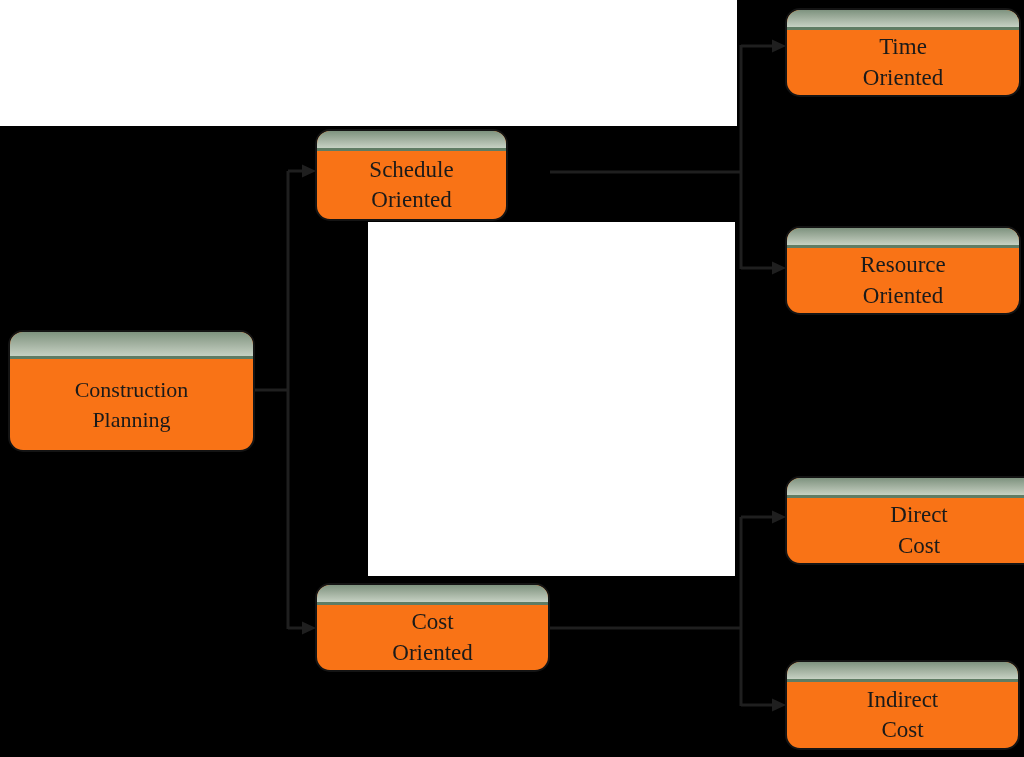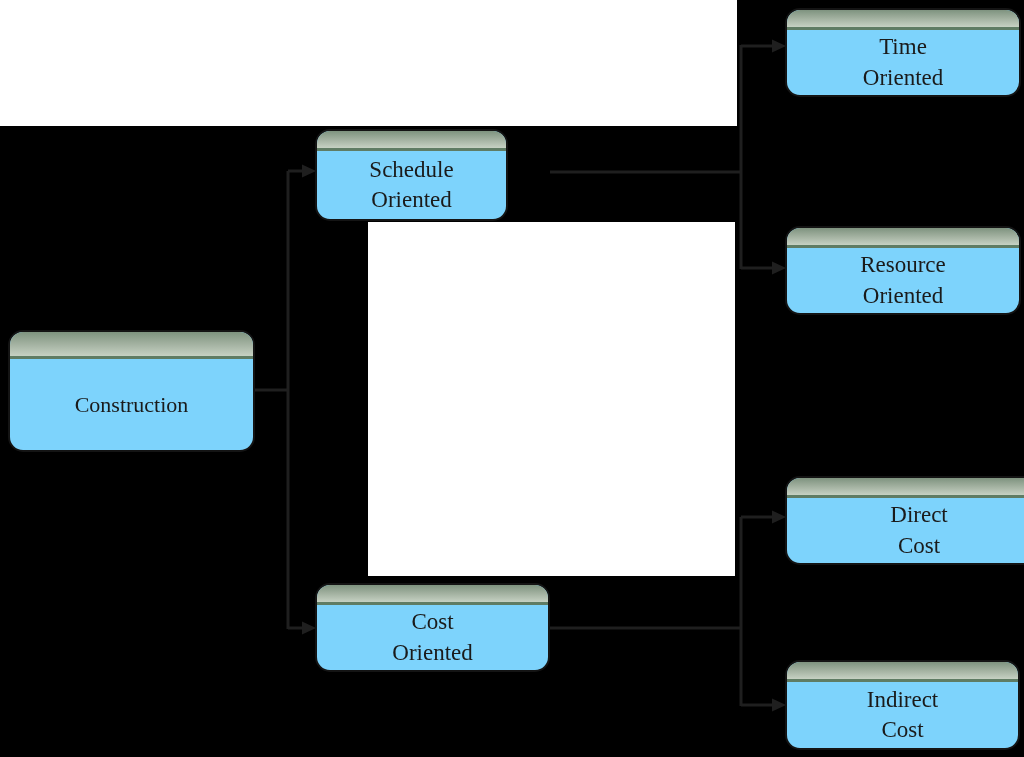--- a/index.html
+++ b/index.html
@@ -17,21 +17,21 @@
 
   svg.connectors { position: absolute; left: 0; top: 0; z-index: 2; }
   svg.connectors path { stroke: #1f1f1f; stroke-width: 3; fill: none; }
   svg.connectors polygon { fill: #1f1f1f; stroke: none; }
 
   .node {
     position: absolute;
     box-sizing: border-box;
     border: 2px solid #141414;
     border-radius: 15px;
-    background: #7dd3fc;
+    background: #f97316;
     overflow: hidden;
     display: flex;
     flex-direction: column;
     z-index: 3;
   }
   .node-header {
     flex: 0 0 auto;
     height: 17px;
     background: linear-gradient(to bottom, #7e937f 0%, #9fae9d 45%, #c6d1c3 100%);
     border-bottom: 3px solid #5f7c64;
@@ -78,20 +78,21 @@
     <polygon points="786,46 772,39.5 772,52.5"></polygon>
     <polygon points="786,268 772,261.5 772,274.5"></polygon>
     <polygon points="786,517 772,510.5 772,523.5"></polygon>
     <polygon points="786,705 772,698.5 772,711.5"></polygon>
   </svg>
 
   <div class="node node-construction-planning">
     <div class="node-header"></div>
     <div class="node-body">
       <span class="node-label-line">Construction</span>
+      <span class="node-label-line">Planning</span>
     </div>
   </div>
 
   <div class="node node-schedule-oriented">
     <div class="node-header"></div>
     <div class="node-body">
       <span class="node-label-line">Schedule</span>
       <span class="node-label-line">Oriented</span>
     </div>
   </div>

